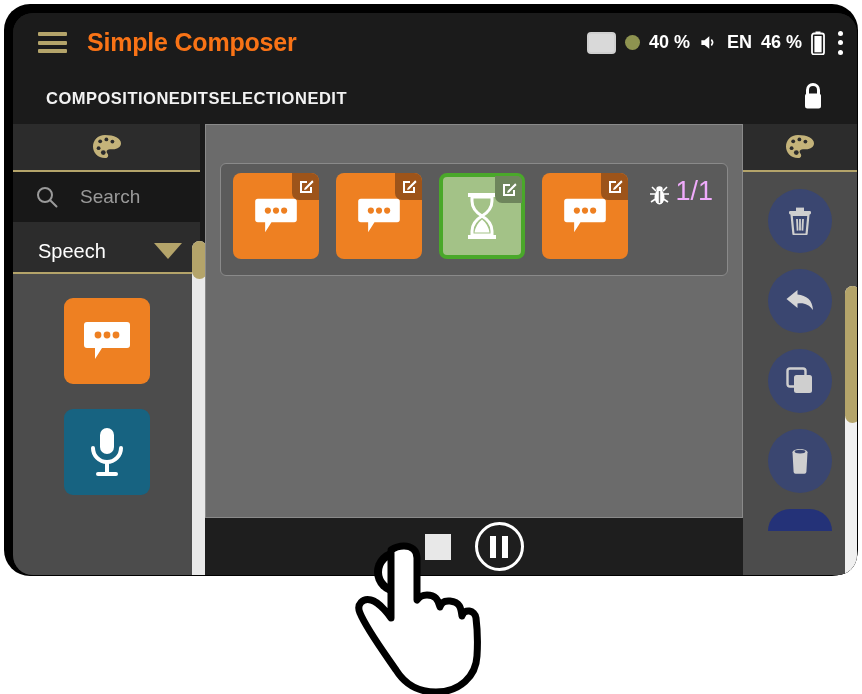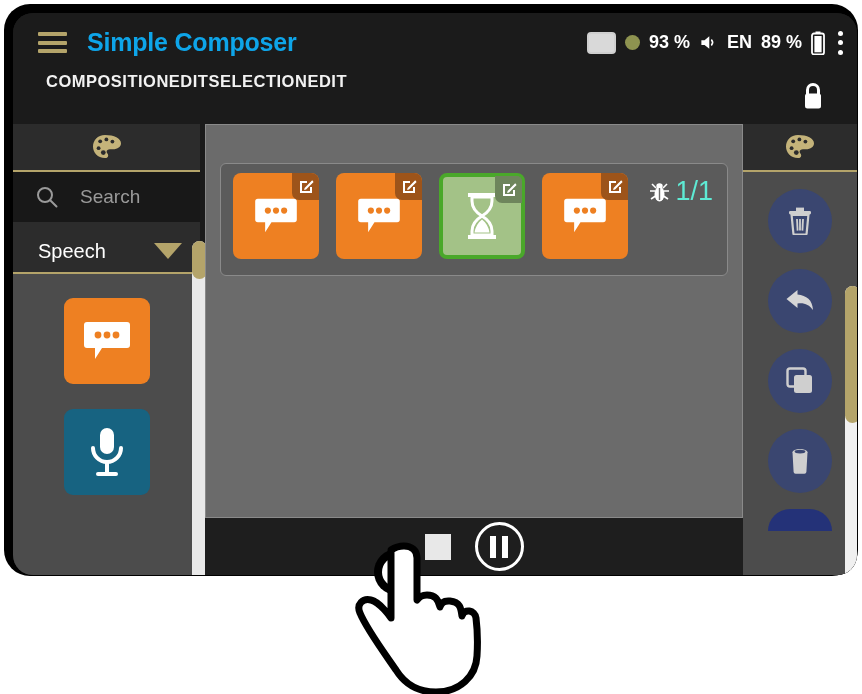--- a/index.html
+++ b/index.html
@@ -63,21 +63,21 @@
   .hamburger i {
     display: block;
     height: 4px;
     width: 100%;
     background: #b4a46a;
     border-radius: 1px;
   }
 
   .app-title {
     margin-left: 20px;
-    color: #0ea5e9;
+    color: #f97316;
     font-size: 25px;
     font-weight: bold;
     letter-spacing: -0.2px;
     white-space: nowrap;
   }
 
   .status-area {
     position: absolute;
     right: 14px;
     top: 0;
@@ -121,20 +121,21 @@
     display: block;
   }
 
   
   .menubar {
     position: absolute;
     left: 0; top: 59px;
     width: 844px; height: 52px;
     background: #1b1b1b;
     display: flex;
+    align-items: center;
   }
   .menu-item {
     color: #f2f2f2;
     font-size: 16.5px;
     font-weight: bold;
     letter-spacing: 0.5px;
     cursor: pointer;
     white-space: nowrap;
   }
   .menu-item.first { margin-left: 33px; }
@@ -289,23 +290,23 @@
   .block.orange .edit-badge { background: #9d541a; }
   .block.green  .edit-badge {
     background: #6e855c;
     right: -1px; top: -1px;
     border-top-right-radius: 5px;
   }
   .bug-counter {
     position: absolute;
     right: 14px; top: 12px;
     display: flex;
-    align-items: center;
+    align-items: flex-end;
     gap: 5px;
-    color: #5eead4;
+    color: #f0abfc;
     font-size: 27px;
     white-space: nowrap;
   }
 
   
   .transport {
     position: absolute;
     left: 192px; top: 394px;
     width: 538px; height: 57px;
     background: #1e1e1e;
@@ -435,30 +436,30 @@
         </div>
 
         <div class="app-title">Simple Composer</div>
 
         <div class="status-area">
 
           <div class="ic-screen"></div>
 
           <div class="ic-dot"></div>
 
-          <div class="status-text">93 %</div>
+          <div class="status-text">40 %</div>
 
           <svg class="ic-speaker" viewBox="0 0 24 24">
             <path d="M3 9 L3 15 L7 15 L13 20 L13 4 L7 9 Z" fill="#ffffff"></path>
             <path d="M16 9 Q18.5 12 16 15" stroke="#ffffff" stroke-width="2" fill="none" stroke-linecap="round"></path>
           </svg>
 
           <div class="status-text">EN</div>
 
-          <div class="status-text">89 %</div>
+          <div class="status-text">46 %</div>
 
           <svg class="ic-battery" viewBox="0 0 14 24">
             <rect x="4.5" y="0.5" width="5" height="2" fill="#ffffff"></rect>
             <rect x="1" y="2.5" width="12" height="21" rx="2" fill="none" stroke="#ffffff" stroke-width="1.8"></rect>
             <rect x="3.4" y="5" width="7.2" height="16.3" fill="#ffffff"></rect>
           </svg>
 
           <div class="ic-kebab">
             <i></i>
               <i></i>

